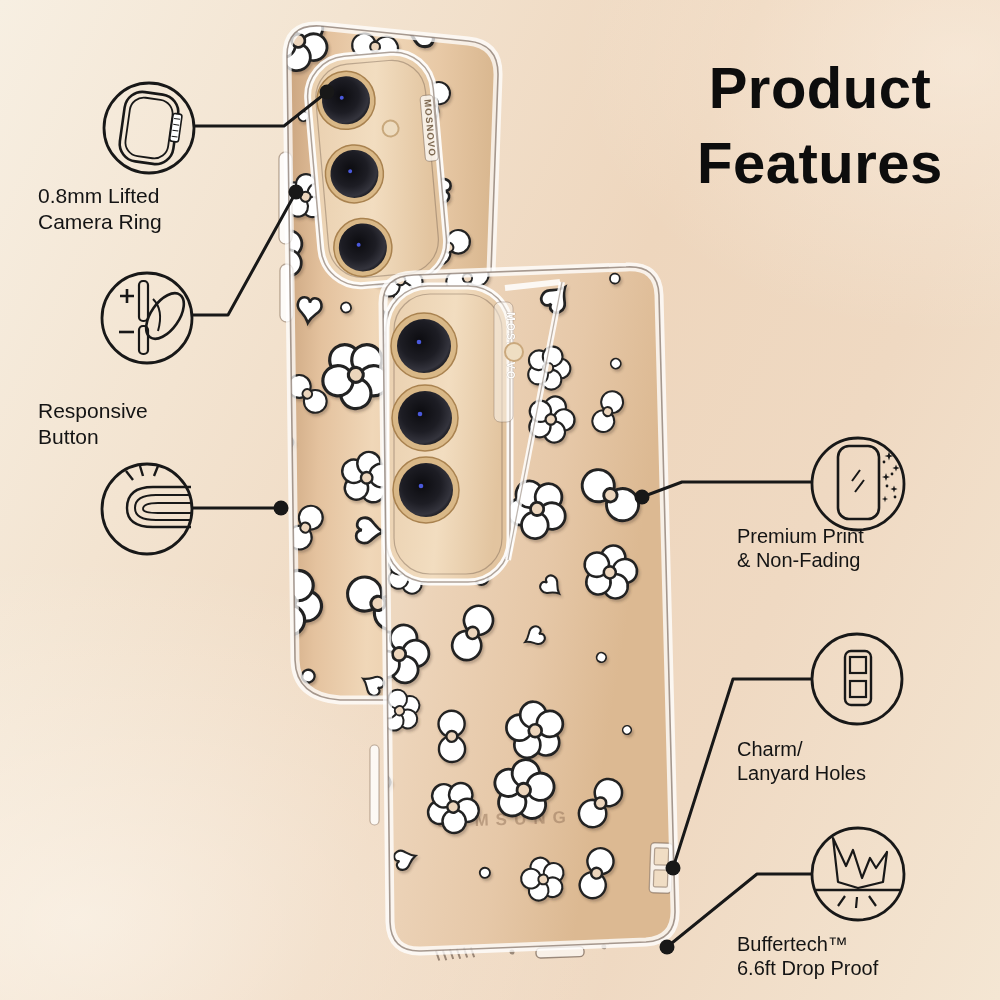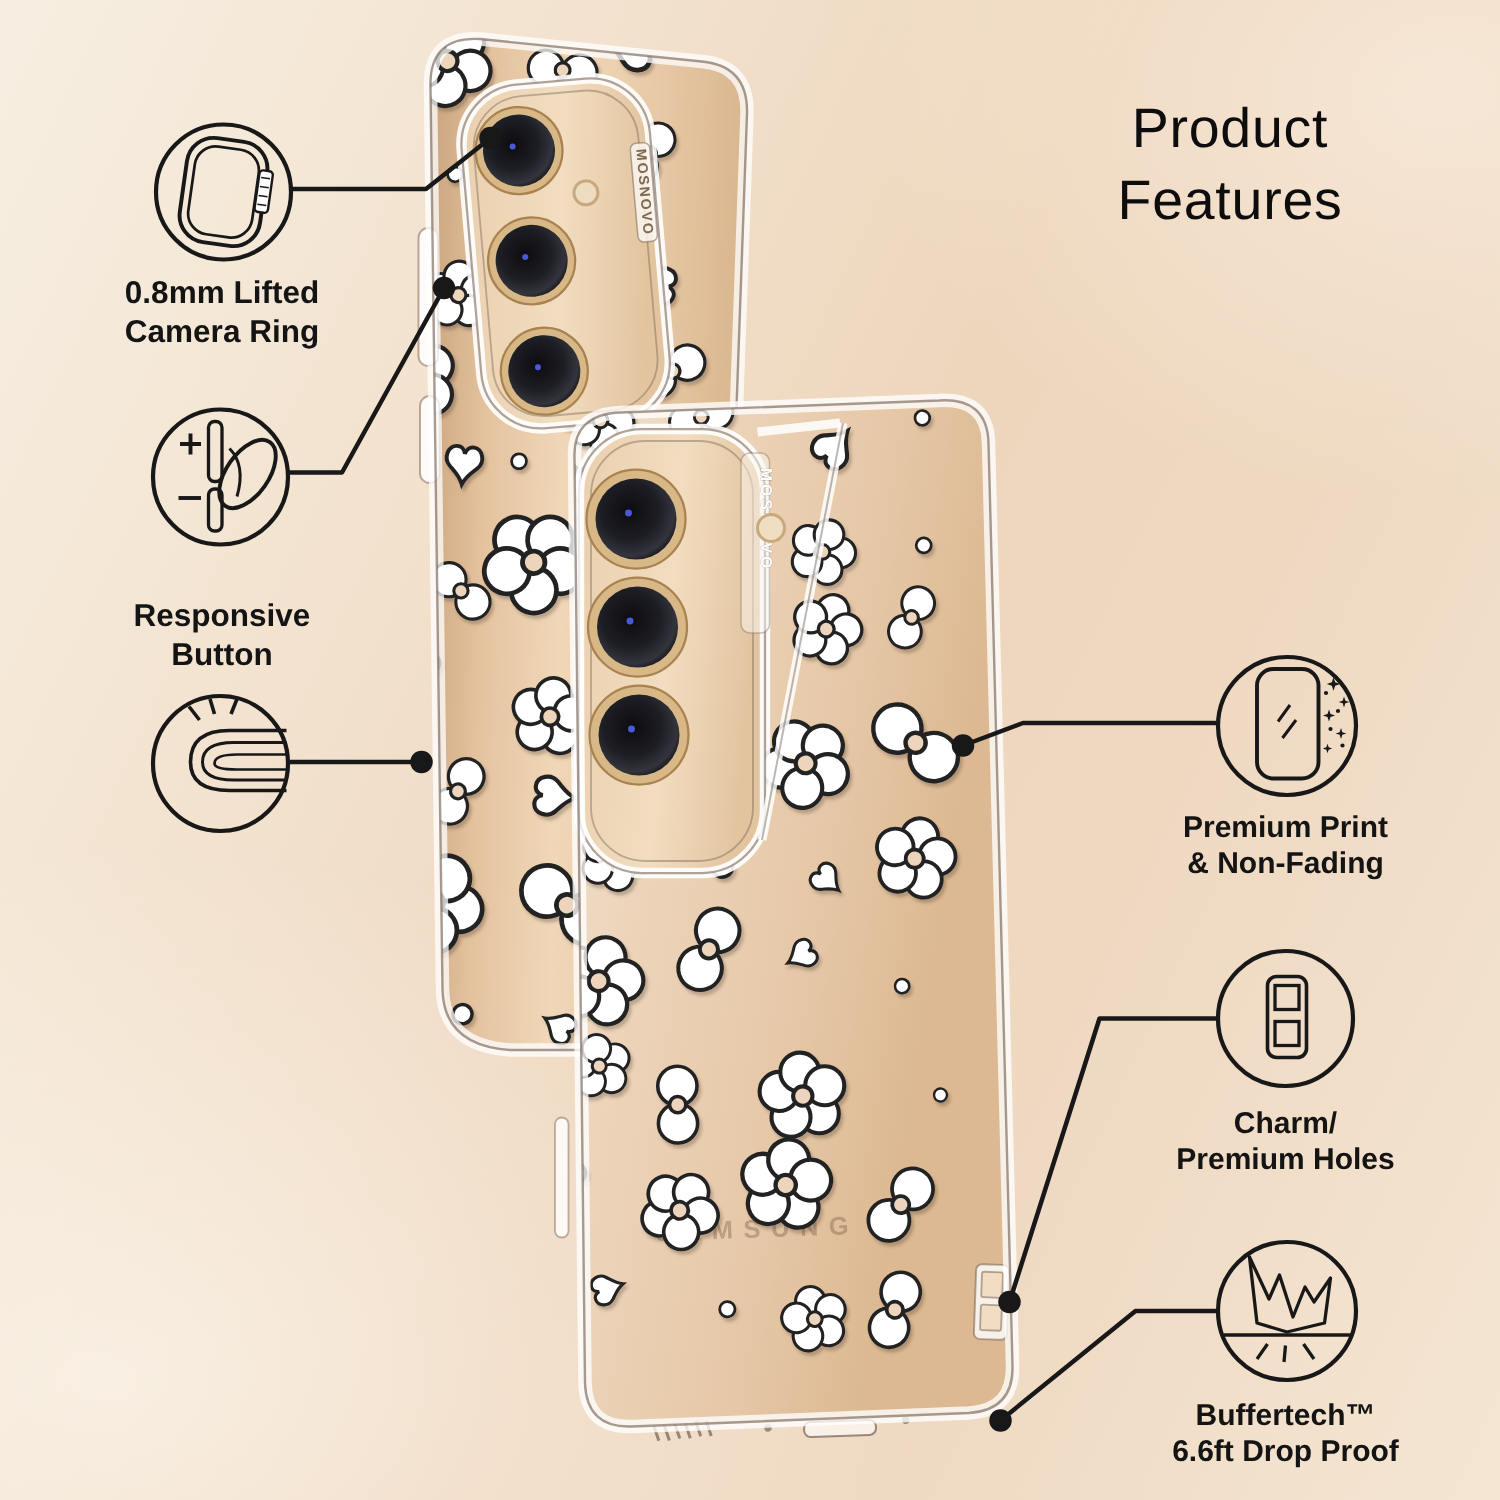--- a/index.html
+++ b/index.html
@@ -6,26 +6,26 @@
   .stage{
     position:relative;width:1000px;height:1000px;overflow:hidden;
     background:
       radial-gradient(900px 600px at 8% 92%, rgba(255,252,246,.55), rgba(255,252,246,0) 60%),
       radial-gradient(700px 500px at 96% 6%, rgba(255,248,238,.45), rgba(255,248,238,0) 55%),
       linear-gradient(115deg,#f7efe2 0%,#f3e4d1 24%,#eed6bd 52%,#efd9c2 72%,#f4e6d3 100%);
     font-family:"Liberation Sans", sans-serif;
   }
   svg.scene{position:absolute;left:0;top:0;}
   .title{
-    position:absolute;left:660px;top:62px;width:320px;
-    font-size:37px;font-weight:400;line-height:1.3;color:#0d0d0d;
+    position:absolute;left:660px;top:50px;width:320px;
+    font-size:58px;font-weight:700;line-height:1.3;color:#0d0d0d;
     text-align:center;white-space:pre-line;letter-spacing:.5px;
   }
   .flabel{
-    position:absolute;font-weight:700;color:#141414;text-align:center;
+    position:absolute;font-weight:400;color:#141414;text-align:left;
     white-space:pre-line;line-height:1.22;
   }
   .fl-left{width:220px;left:38px;font-size:21px;}
   .fl-right{width:240px;left:737px;font-size:20px;}
 </style>
 </head>
 <body>
 
 <div class="stage">
 
@@ -320,20 +320,20 @@
     </g>
   </g>
 </svg>
 
 <div class="title">Product
 Features</div>
 <div class="flabel fl-left" style="top:183px">0.8mm Lifted
 Camera Ring</div>
 <div class="flabel fl-left" style="top:398px">Responsive
 Button</div>
-<div class="flabel fl-right" style="top:540px">Premium Print
+<div class="flabel fl-right" style="top:524px">Premium Print
 &amp; Non-Fading</div>
 <div class="flabel fl-right" style="top:737px">Charm/
-Premium Holes</div>
+Lanyard Holes</div>
 <div class="flabel fl-right" style="top:932px">Buffertech™
 6.6ft Drop Proof</div>
 
 </div>
 
 </body></html>

